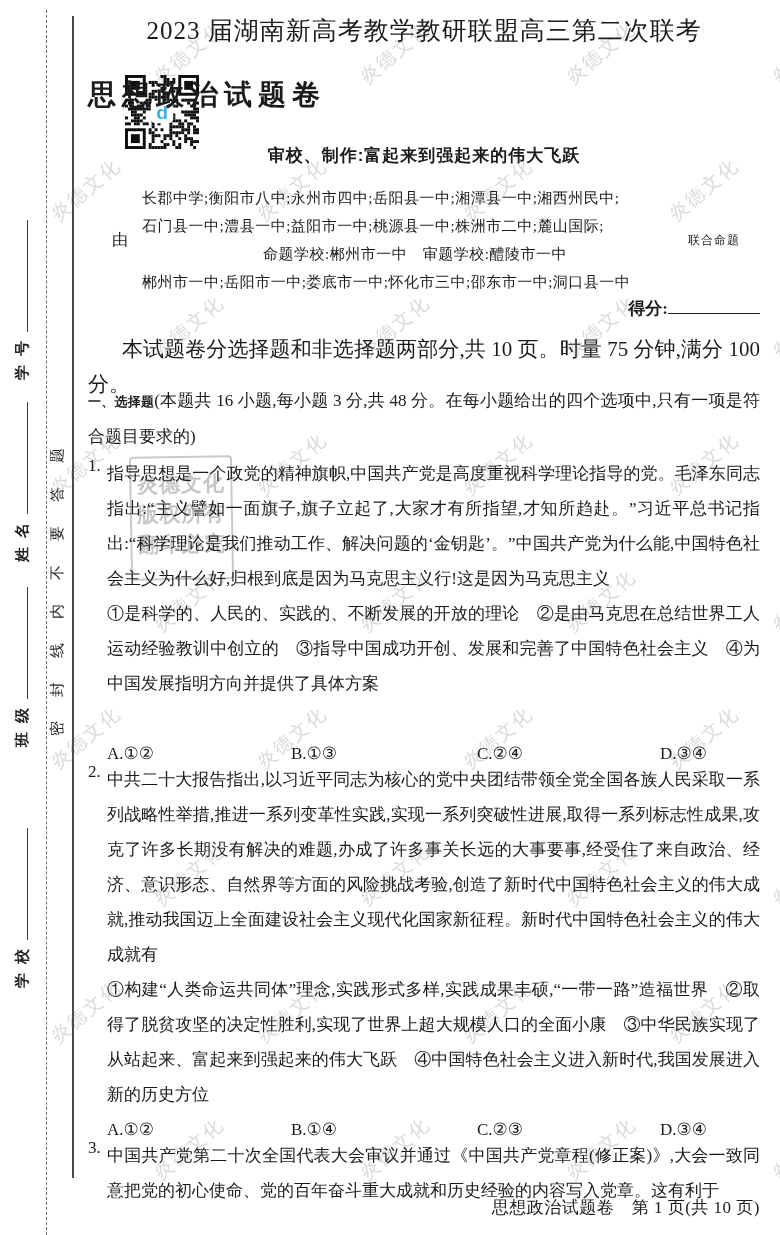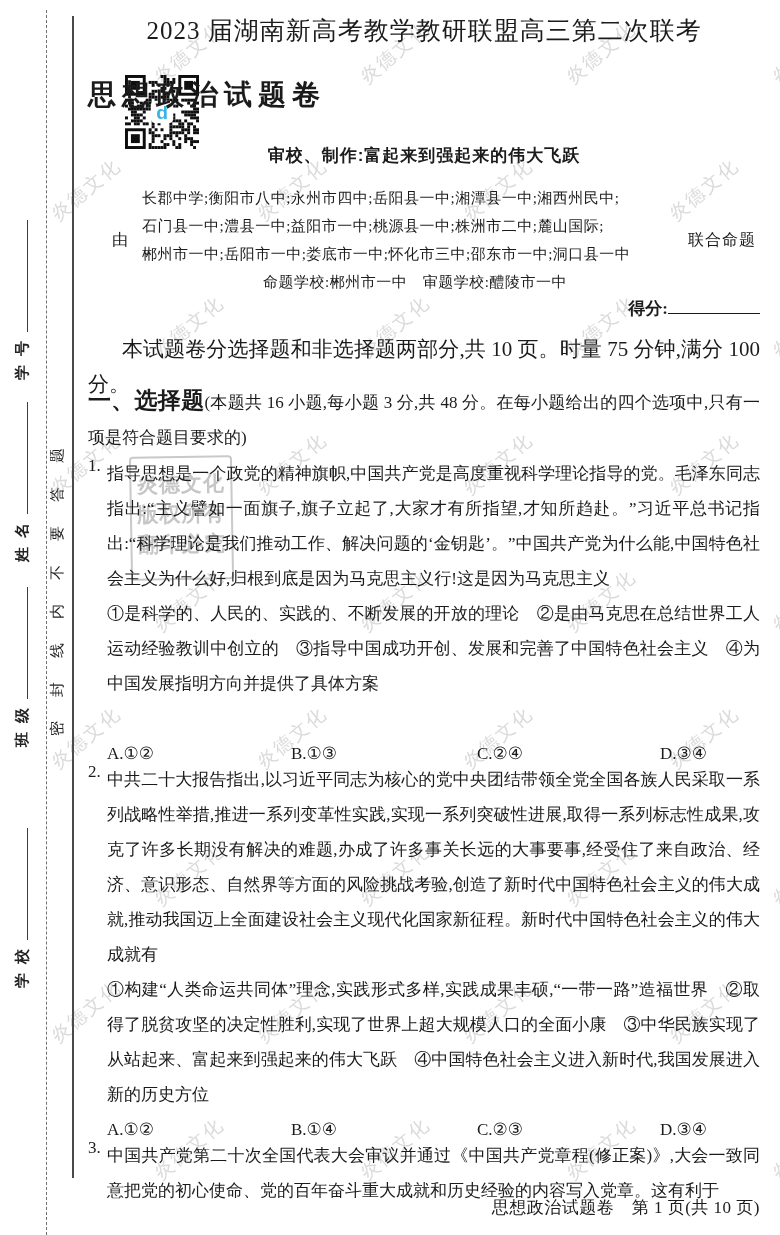--- a/index.html
+++ b/index.html
@@ -56,28 +56,28 @@
   }
   .producer {
     top:144px; text-align:center; font-size:17px; font-weight:bold;
     font-family:"Liberation Sans","DejaVu Sans",sans-serif; letter-spacing:1px;
   }
   .schools { top:184px; left:112px; width:648px; display:flex; align-items:center; }
   .schools-prefix { width:20px; font-size:16px; }
   .schools-lines { flex:1; padding-left:10px; }
   .schools-lines .s-line { font-size:15px; line-height:28px; letter-spacing:0.5px; white-space:nowrap; }
   .schools-lines .s-line.centered { text-align:center; }
-  .schools-suffix { width:72px; font-size:16px; letter-spacing:1px; }
+  .schools-suffix { width:72px; font-size:12px; letter-spacing:1px; }
   .score-row { top:297px; text-align:right; }
   .score-label { font-size:17px; font-weight:bold;
     font-family:Liberation Serif, serif;margin-left:30px; }
   .score-line { display:inline-block; width:92px; border-bottom:1.5px solid #1b1b1b; height:17px; vertical-align:baseline; }
   .intro { top:332px; font-size:21px; line-height:35px; text-indent:34px; text-align:justify; }
   .section-head { top:383px; font-size:17px; line-height:35px; text-align:justify; }
-  .section-label { font-weight:bold; font-family:Liberation Serif, serif; font-size:23px; }
+  .section-label { font-weight:bold; font-family:Liberation Serif, serif; font-size:13px; }
   .question { position:absolute; left:88px; width:672px; z-index:1; font-size:17px; line-height:35px; }
   .q-num { position:absolute; left:0; top:0; }
   .q-body { padding-left:19px; overflow:hidden; text-align:justify;margin-top:8px; }
   .q-options { position:relative; height:35px; }
   .q-options .opt { position:absolute; white-space:nowrap; }
   .opt-a { left:19px; } .opt-b { left:203px; } .opt-c { left:389px; } .opt-d { left:572px; }
   .footer { top:1196px; text-align:right; font-size:17px; letter-spacing:0.5px; }
 </style>
 </head>
 <body>
@@ -383,22 +383,22 @@
   </div>
 
   <h2 class="content-abs paper-title">思想政治试题卷</h2>
   <div class="content-abs producer">审校、制作:富起来到强起来的伟大飞跃</div>
 
   <div class="schools content-abs" style="left:112px;width:648px">
     <span class="schools-prefix">由</span>
     <div class="schools-lines">
       <div class="s-line">长郡中学;衡阳市八中;永州市四中;岳阳县一中;湘潭县一中;湘西州民中;</div>
       <div class="s-line">石门县一中;澧县一中;益阳市一中;桃源县一中;株洲市二中;麓山国际;</div>
+      <div class="s-line centered">命题学校:郴州市一中　审题学校:醴陵市一中</div>
       <div class="s-line">郴州市一中;岳阳市一中;娄底市一中;怀化市三中;邵东市一中;洞口县一中</div>
-      <div class="s-line centered">命题学校:郴州市一中　审题学校:醴陵市一中</div>
     </div>
     <span class="schools-suffix">联合命题</span>
   </div>
 
   <div class="content-abs score-row">
     <span class="score-label">得分:</span><span class="score-line"></span>
   </div>
 
   <p class="content-abs intro">本试题卷分选择题和非选择题两部分,共 10 页。时量 75 分钟,满分 100 分。</p>
 

